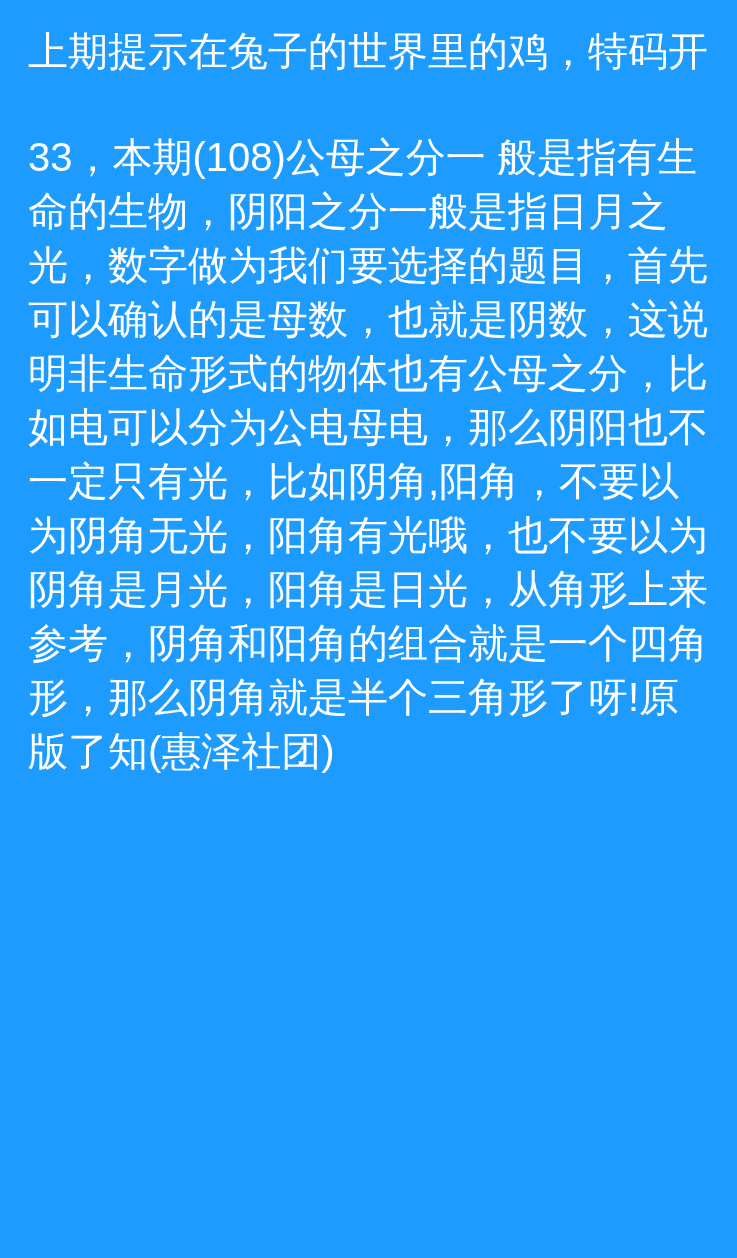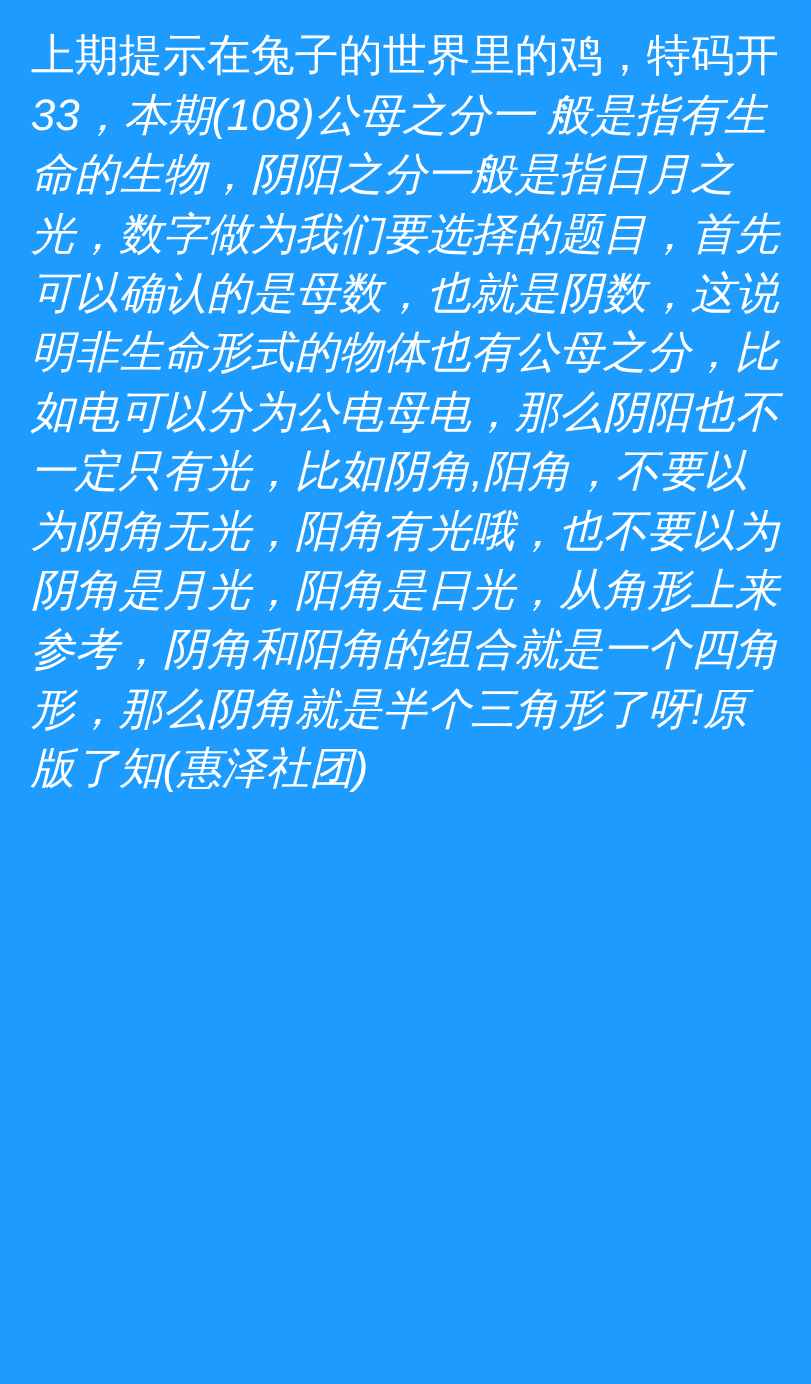--- a/index.html
+++ b/index.html
@@ -24,24 +24,24 @@
   .para {
     color: #FFFFFF;
     font-size: 40px;
     line-height: 54px;
     letter-spacing: 0px;
     word-break: break-all;
     white-space: pre-wrap;
     margin: 0;
   }
   .para-lead {
+    margin-bottom: 52px;
   }
   .para-body {
     margin-bottom: 12px;
-    font-style: italic;
   }
 </style>
 </head>
 <body>
 
 <div class="page">
   <p class="para para-lead">上期提示在兔子的世界里的鸡，特码开</p>
   <p class="para para-body">33，本期(108)公母之分一 般是指有生命的生物，阴阳之分一般是指日月之光，数字做为我们要选择的题目，首先可以确认的是母数，也就是阴数，这说明非生命形式的物体也有公母之分，比如电可以分为公电母电，那么阴阳也不一定只有光，比如阴角,阳角，不要以为阴角无光，阳角有光哦，也不要以为阴角是月光，阳角是日光，从角形上来参考，阴角和阳角的组合就是一个四角形，那么阴角就是半个三角形了呀!原版了知(惠泽社团)</p>
 </div>
 

